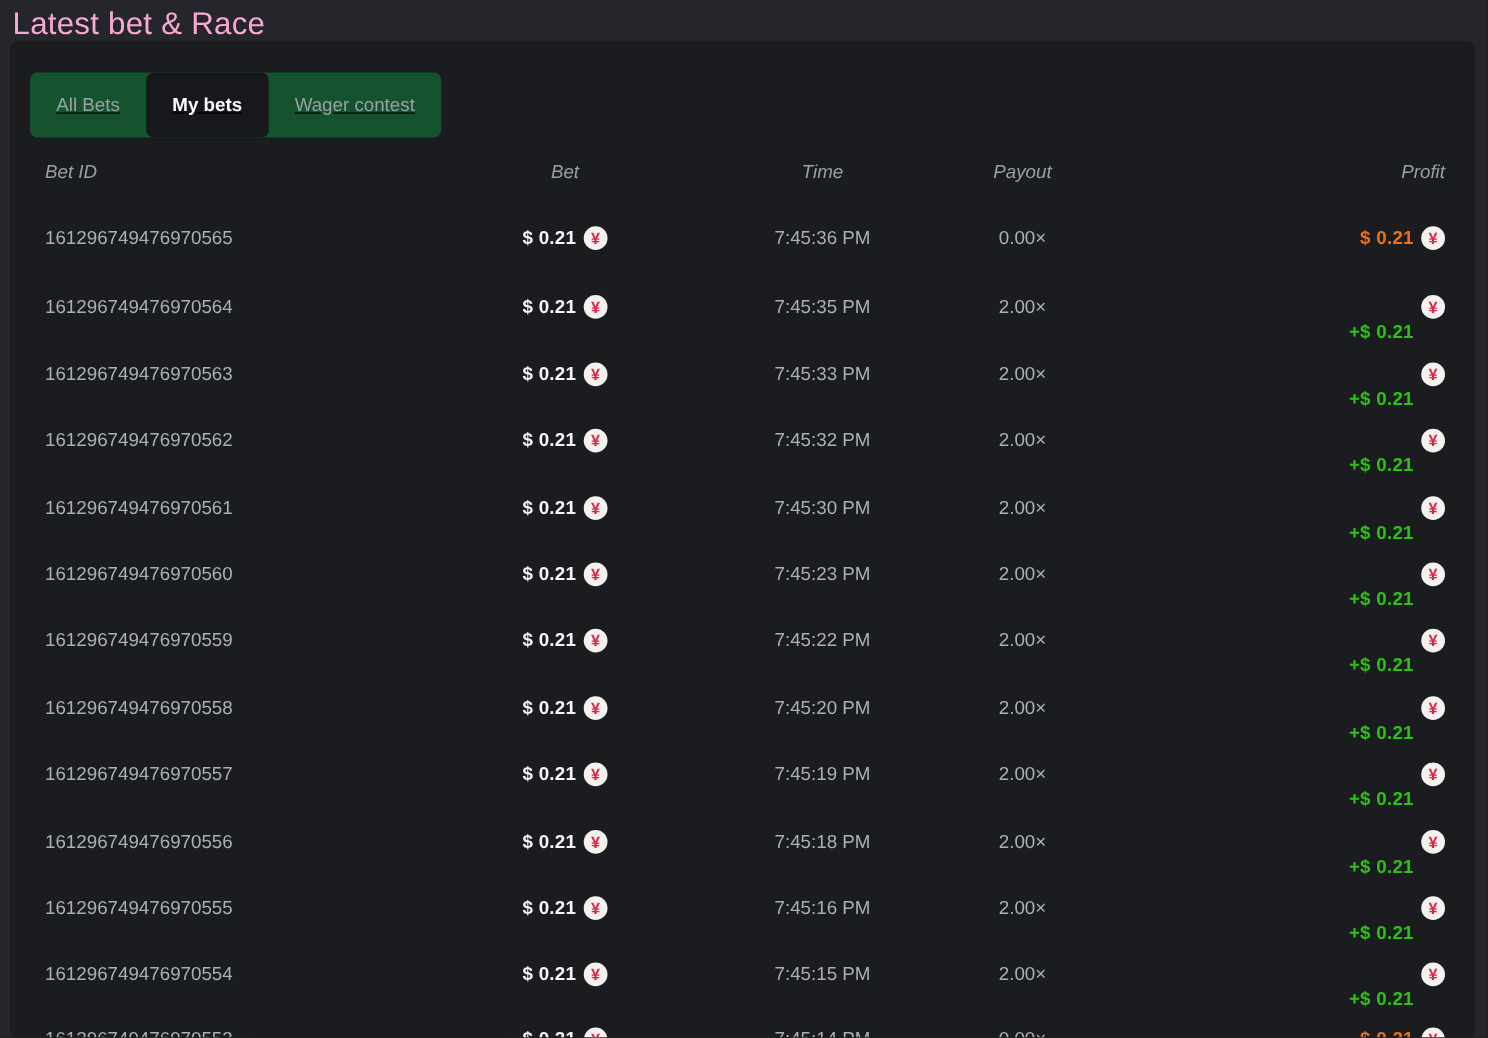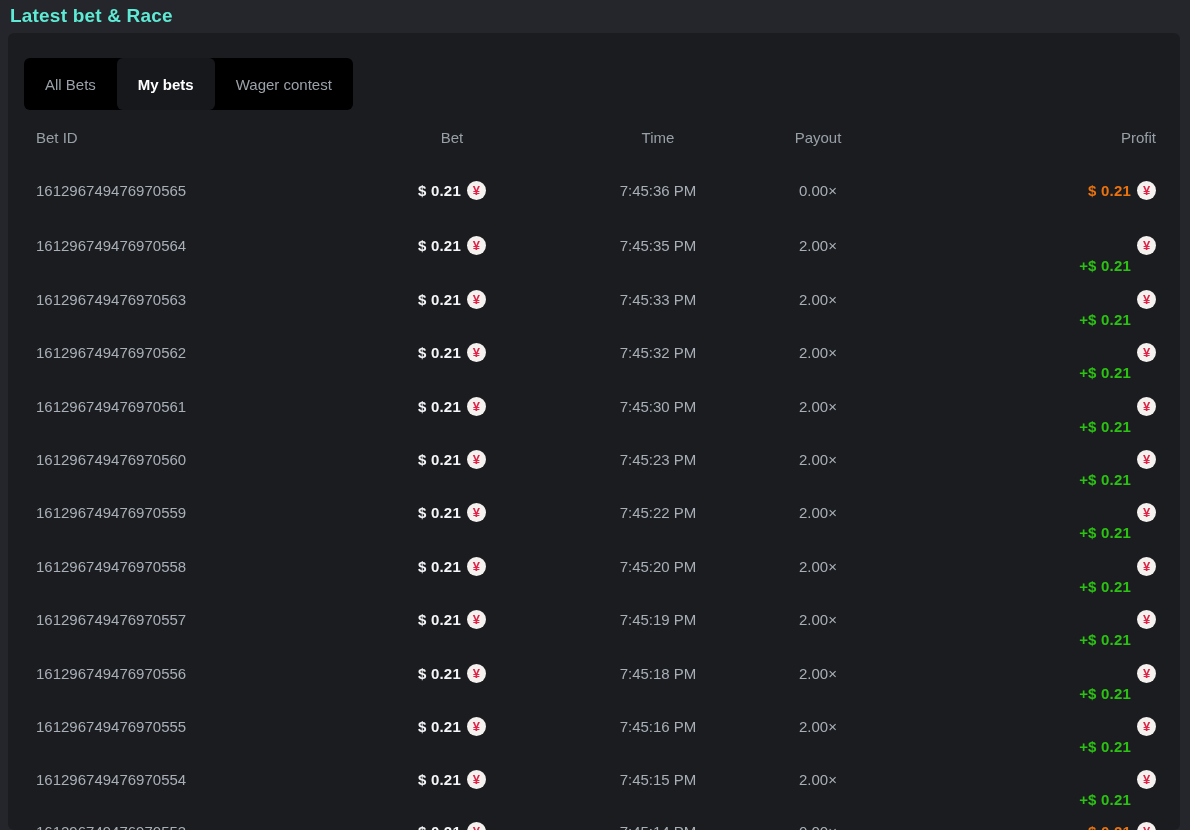--- a/index.html
+++ b/index.html
@@ -5,49 +5,49 @@
   * { box-sizing: border-box; }
   html,body { margin:0; padding:0; }
   body {
     width:1190px; height:830px; overflow:hidden;
     background:#24262b;
     font-family:"Liberation Sans","DejaVu Sans",sans-serif;
     -webkit-font-smoothing:antialiased;
   }
   .titlebar { height:33px; padding:5px 0 0 10px; }
   .page-title {
-    margin:0; font-size:19px; font-weight:700; color:#5eead4; letter-spacing:.2px;
+    margin:0; font-size:25px; font-weight:400; color:#f9a8d4; letter-spacing:.2px;
   }
   .panel {
     margin:0 10px 0 8px;
     height:797px;
     background:#1b1c20;
     border-radius:6px;
     padding:25px 16px 0 16px;
     overflow:hidden;
   }
   .tabs {
     display:inline-flex; align-items:center;
-    background:#000000; border-radius:6px;
+    background:#14532d; border-radius:6px;text-decoration:underline;
   }
   .tab {
     height:52px; padding:0 21px;
     display:flex; align-items:center;
     background:transparent; border:none; border-radius:6px;
     color:#9aa1a8; font-size:15px; font-weight:500;
     font-family:inherit; cursor:pointer; white-space:nowrap;
   }
   .tab.active { background:#17181c; color:#ffffff; font-weight:700;padding-left:21px; }
   .table { padding:0 8px 0 12px; }
   .thead, .row {
     display:grid;
     grid-template-columns:300px 232px 180px 140px 1fr;
     align-items:center;
   }
-  .thead { height:54px; color:#98a0a7; font-size:15px; font-weight:400; }
+  .thead { height:54px; color:#98a0a7; font-size:15px; font-weight:400;font-style:italic; }
   .row { height:53.4px; font-size:15px; color:#a8afb7; }
   .c-left  { text-align:left; }
   .c-mid   { display:flex; justify-content:center; align-items:center; text-align:center; }
   .c-right { display:flex; justify-content:flex-end; align-items:center; text-align:left; }
   .amount { color:#f4f5f6; font-weight:700; letter-spacing:.2px; }
   .profit-amount { font-weight:700; letter-spacing:.2px; }
   .profit-amount.win  { color:var(--win-color,#2bc212);margin-top:40px; }
   .profit-amount.loss { color:var(--loss-color,#ea720f); }
   .coin {
     display:inline-flex; justify-content:center; align-items:center;

